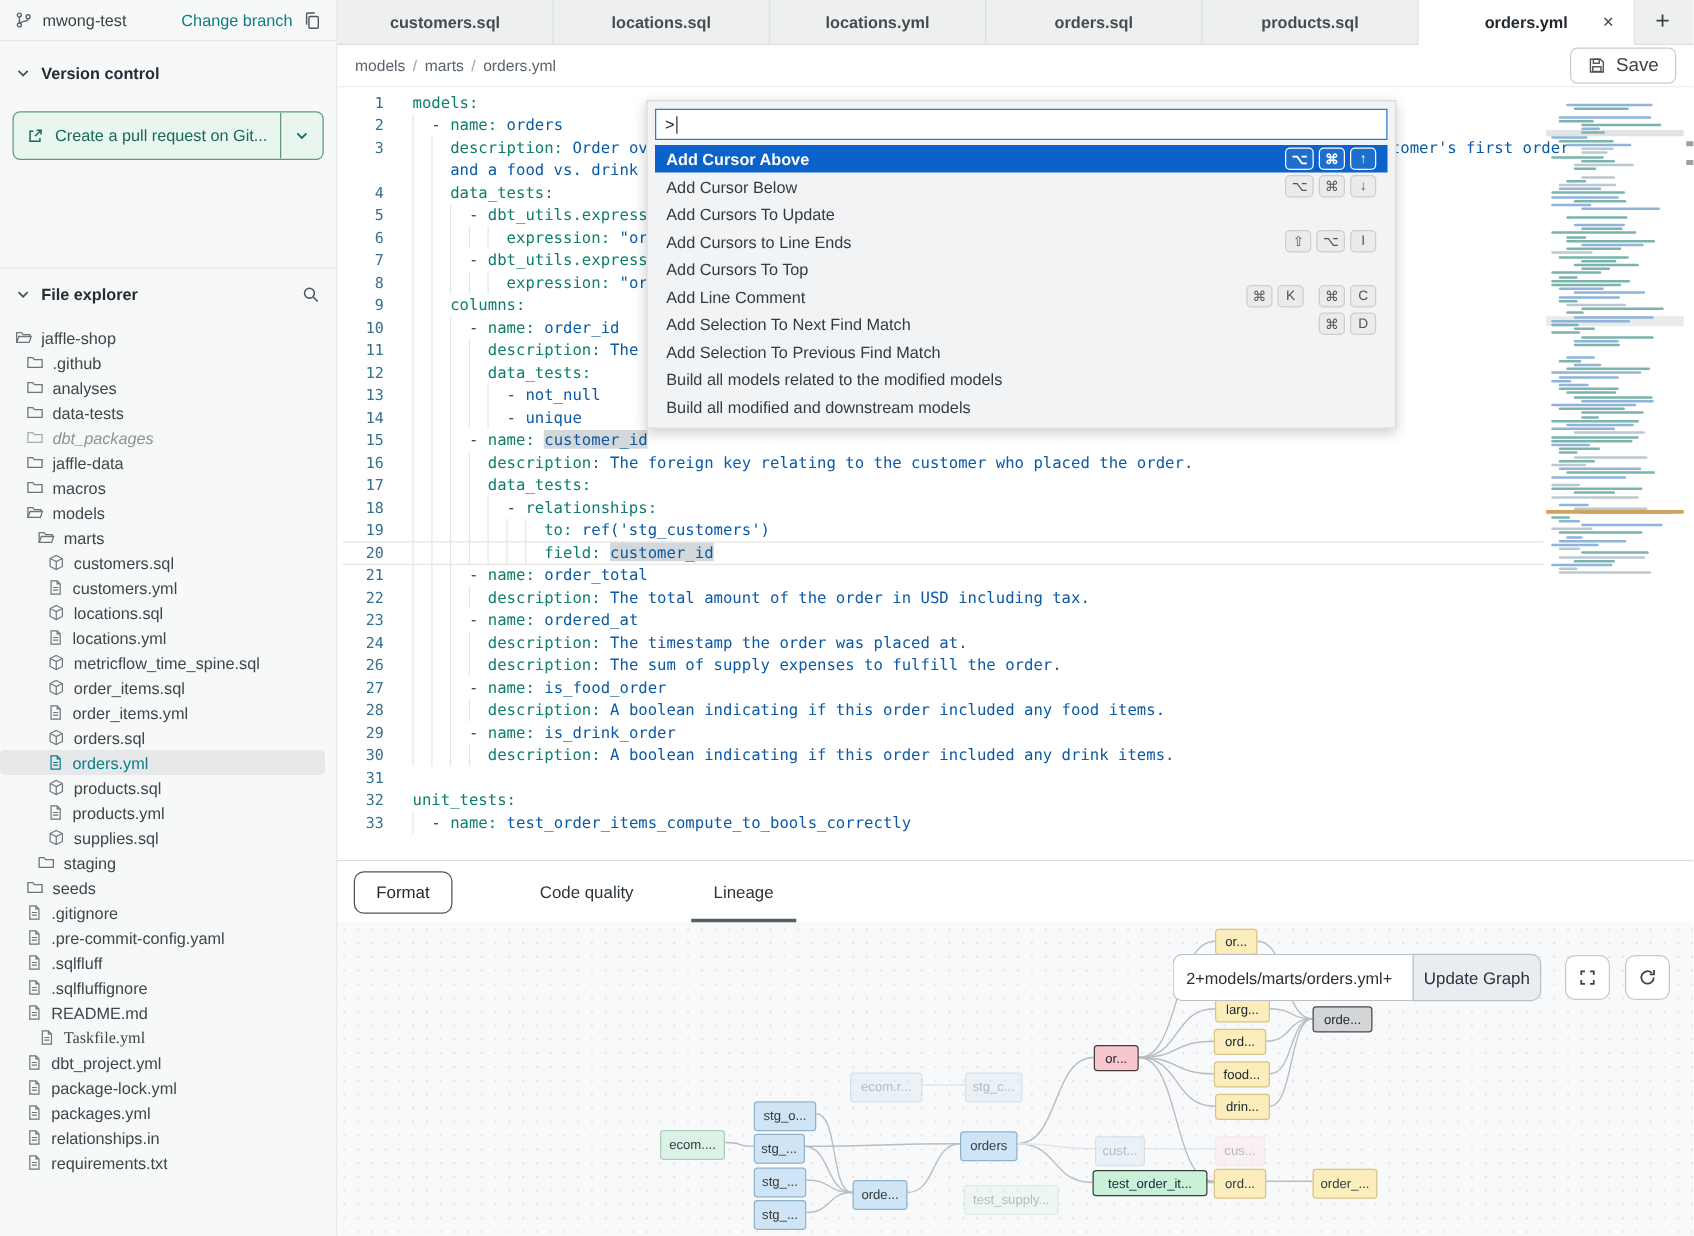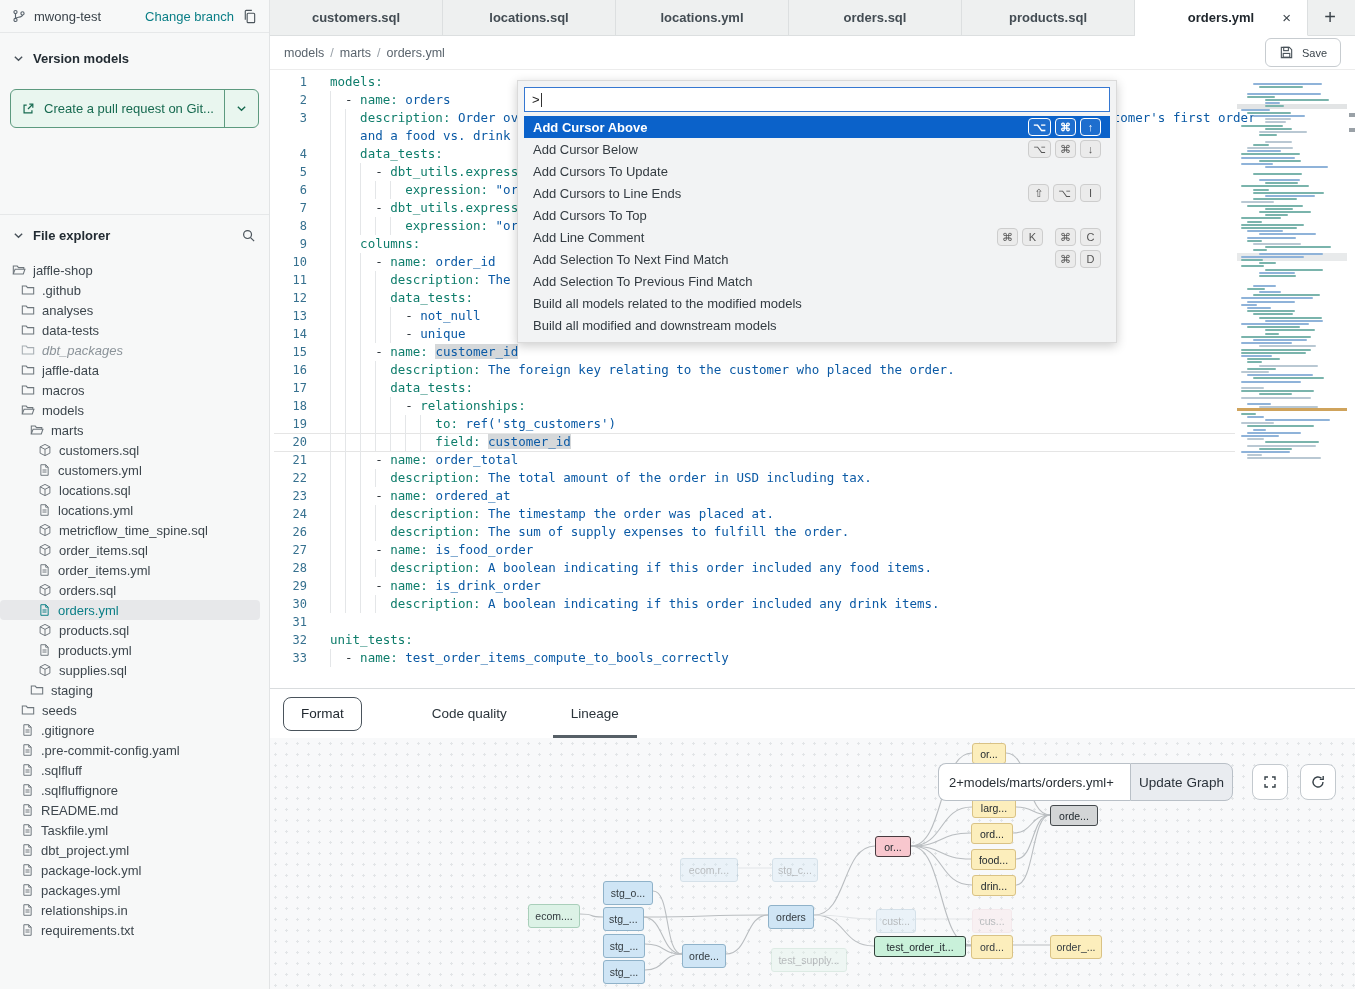--- a/index.html
+++ b/index.html
@@ -34,21 +34,21 @@
   .main { flex:1; display:flex; flex-direction:column; min-width:0; }
   .tabbar { height:36px; background:#eef0f0; display:flex; border-bottom:1px solid #dcdfe0; }
   .tab { width:173px; display:flex; align-items:center; justify-content:center; font-size:13px; font-weight:600; color:#434c53; border-right:1px solid #dcdfe0; position:relative; cursor:pointer; }
   .tab.active { background:#fff; color:#20272d; border-bottom:1px solid #fff; margin-bottom:-1px; }
   .tab .close { position:absolute; right:16px; font-size:15px; font-weight:400; color:#3c444b; }
   .plus-btn { width:44px; display:flex; align-items:center; justify-content:center; font-size:20px; font-weight:400; color:#3c444b; cursor:pointer; }
 
   .crumb-row { height:34px; display:flex; align-items:center; padding:0 14px; border-bottom:1px solid #ececec; background:#fff; }
   .crumbs { font-size:12.5px; color:#5a646d; display:flex; gap:6px; }
   .crumb-sep { color:#9aa2a9; }
-  .save-btn { margin-left:auto; display:flex; align-items:center; gap:8px; border:1px solid #c7ccd0; border-radius:6px; height:29px; padding:0 13px; font-size:11px; color:#3c454c; background:#fff; cursor:pointer; }
+  .save-btn { margin-left:auto; display:flex; align-items:center; gap:8px; border:1px solid #c7ccd0; border-radius:6px; height:29px; padding:0 13px; font-size:15px; color:#3c454c; background:#fff; cursor:pointer; }
 
   
   .editor { position:relative; height:618px; background:#fff; overflow:hidden; }
   .codepane { position:absolute; inset:0; padding-top:3px; font-family:"DejaVu Sans Mono", monospace; font-size:12.5px; line-height:18px; }
   .cl { position:relative; height:18px; white-space:pre; }
   .ln { position:absolute; left:0; width:37px; text-align:right; color:#35708f; font-size:12px; }
   .ct { position:absolute; left:60px; top:0; }
   .guide { position:absolute; top:0; height:18px; width:1px; background:#e4e6e8; }
   .tok.k { color:#0e7d6b; }
   .tok.v { color:#0b5aa5; }
@@ -118,21 +118,21 @@
       </span>
     </div>
 
     <div class="vc-section">
       <div class="section-header">
         <span class="icon">
           <svg width="11" height="11" viewBox="0 0 12 12" fill="none" stroke="#49525a" stroke-width="1.5">
               <path d="M2 4l4 4 4-4"></path>
             </svg>
         </span>
-        <span>Version models</span>
+        <span>Version control</span>
       </div>
       <div class="pr-button">
         <span class="pr-main">
           <span class="icon">
             <svg width="14" height="14" viewBox="0 0 16 16" fill="none" stroke="#176a50" stroke-width="1.4">
               <path d="M6.5 3.5H3.5v9h9v-3"></path>
                 <path d="M9.5 2.5h4v4"></path>
                 <path d="M13.2 2.8L8 8"></path>
             </svg>
           </span>
@@ -410,21 +410,21 @@
         <div class="trow" style="padding-left: 21px;">
           <span class="ticon">
             <svg width="13" height="14" viewBox="0 0 16 16" fill="none" stroke="currentColor" stroke-width="1.2">
               <path d="M3.5 1.5h6l3 3v10h-9z"></path>
               <path d="M9.5 1.5v3h3"></path>
               <path d="M5.5 8h5M5.5 10.5h5"></path>
             </svg>
           </span>
           <span class="tlabel">README.md</span>
         </div>
-        <div class="trow" style="padding-left: 21px;">
+        <div class="trow" style="padding-left: 31px; font-family: Liberation Serif, serif;">
           <span class="ticon">
             <svg width="13" height="14" viewBox="0 0 16 16" fill="none" stroke="currentColor" stroke-width="1.2">
               <path d="M3.5 1.5h6l3 3v10h-9z"></path>
               <path d="M9.5 1.5v3h3"></path>
               <path d="M5.5 8h5M5.5 10.5h5"></path>
             </svg>
           </span>
           <span class="tlabel">Taskfile.yml</span>
         </div>
         <div class="trow" style="padding-left: 21px;">

